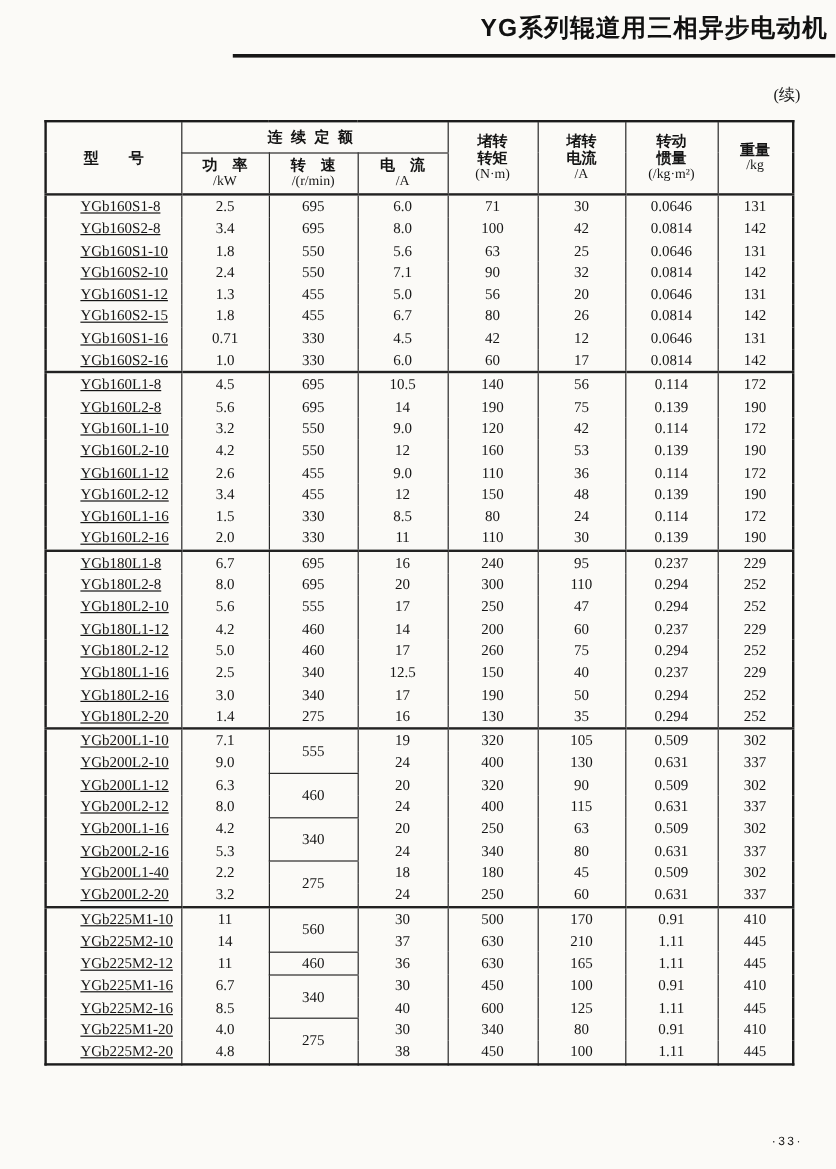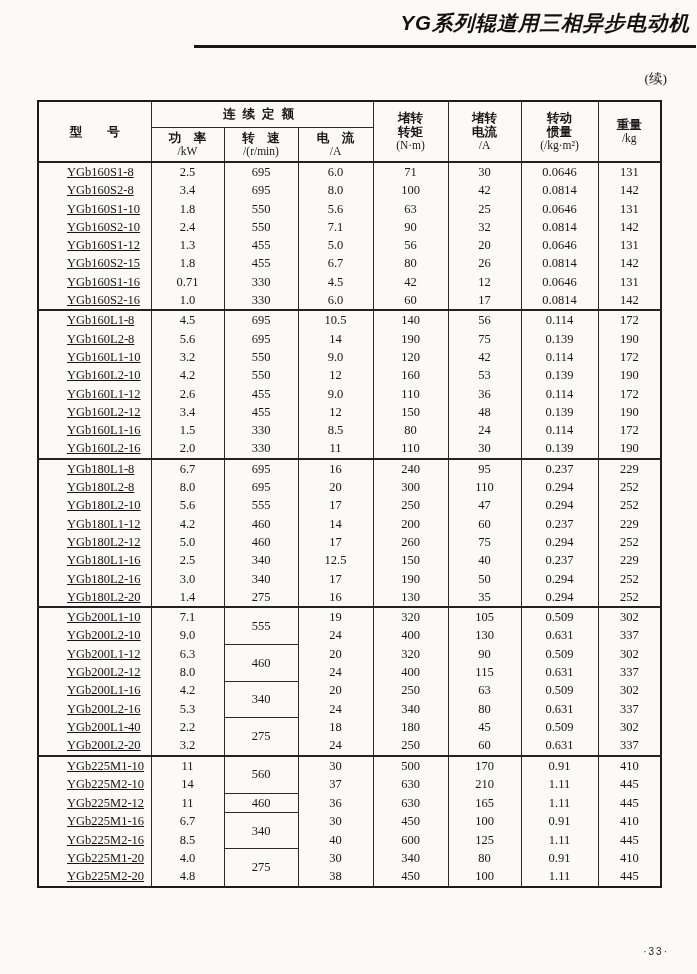--- a/index.html
+++ b/index.html
@@ -9,21 +9,20 @@
     background: #fbfaf7;
     position: relative;
     font-family: "Liberation Serif", "DejaVu Serif", serif;
     color: #161616;
   }
   .page-title {
     position: absolute; top: 9px; right: 7px;
     font-family: "Liberation Sans", "DejaVu Sans", sans-serif;
     font-weight: 700; font-size: 20.5px; letter-spacing: 1px;
     color: #111;
-    font-style: italic;
   }
   .title-rule {
     position: absolute; left: 194px; right: 1px; top: 45px;
     height: 3px; background: #171717;
   }
   .continued {
     position: absolute; top: 70px; right: 30px;
     font-size: 13.5px; color: #1a1a1a;
   }
   table.spec-table {

